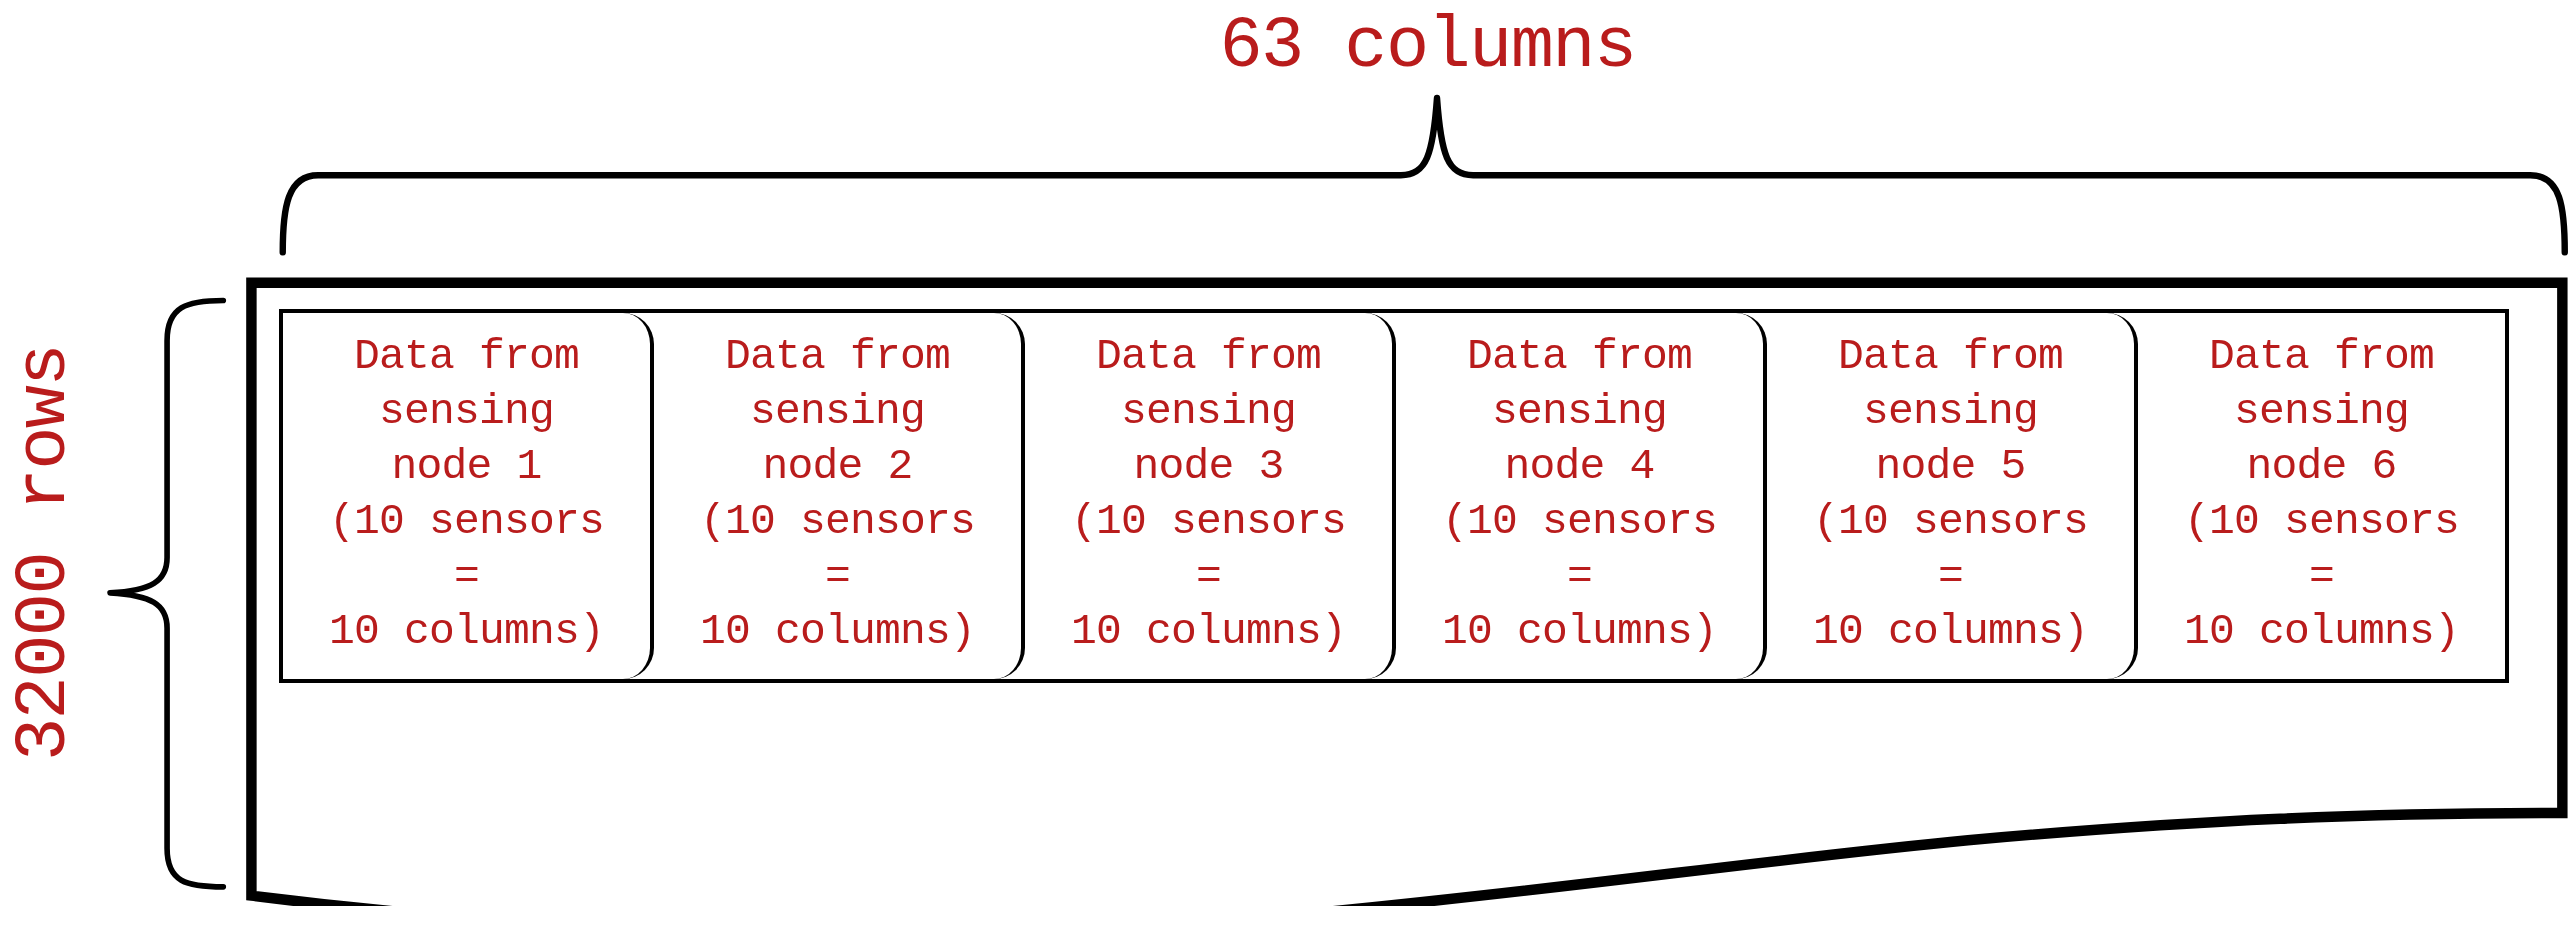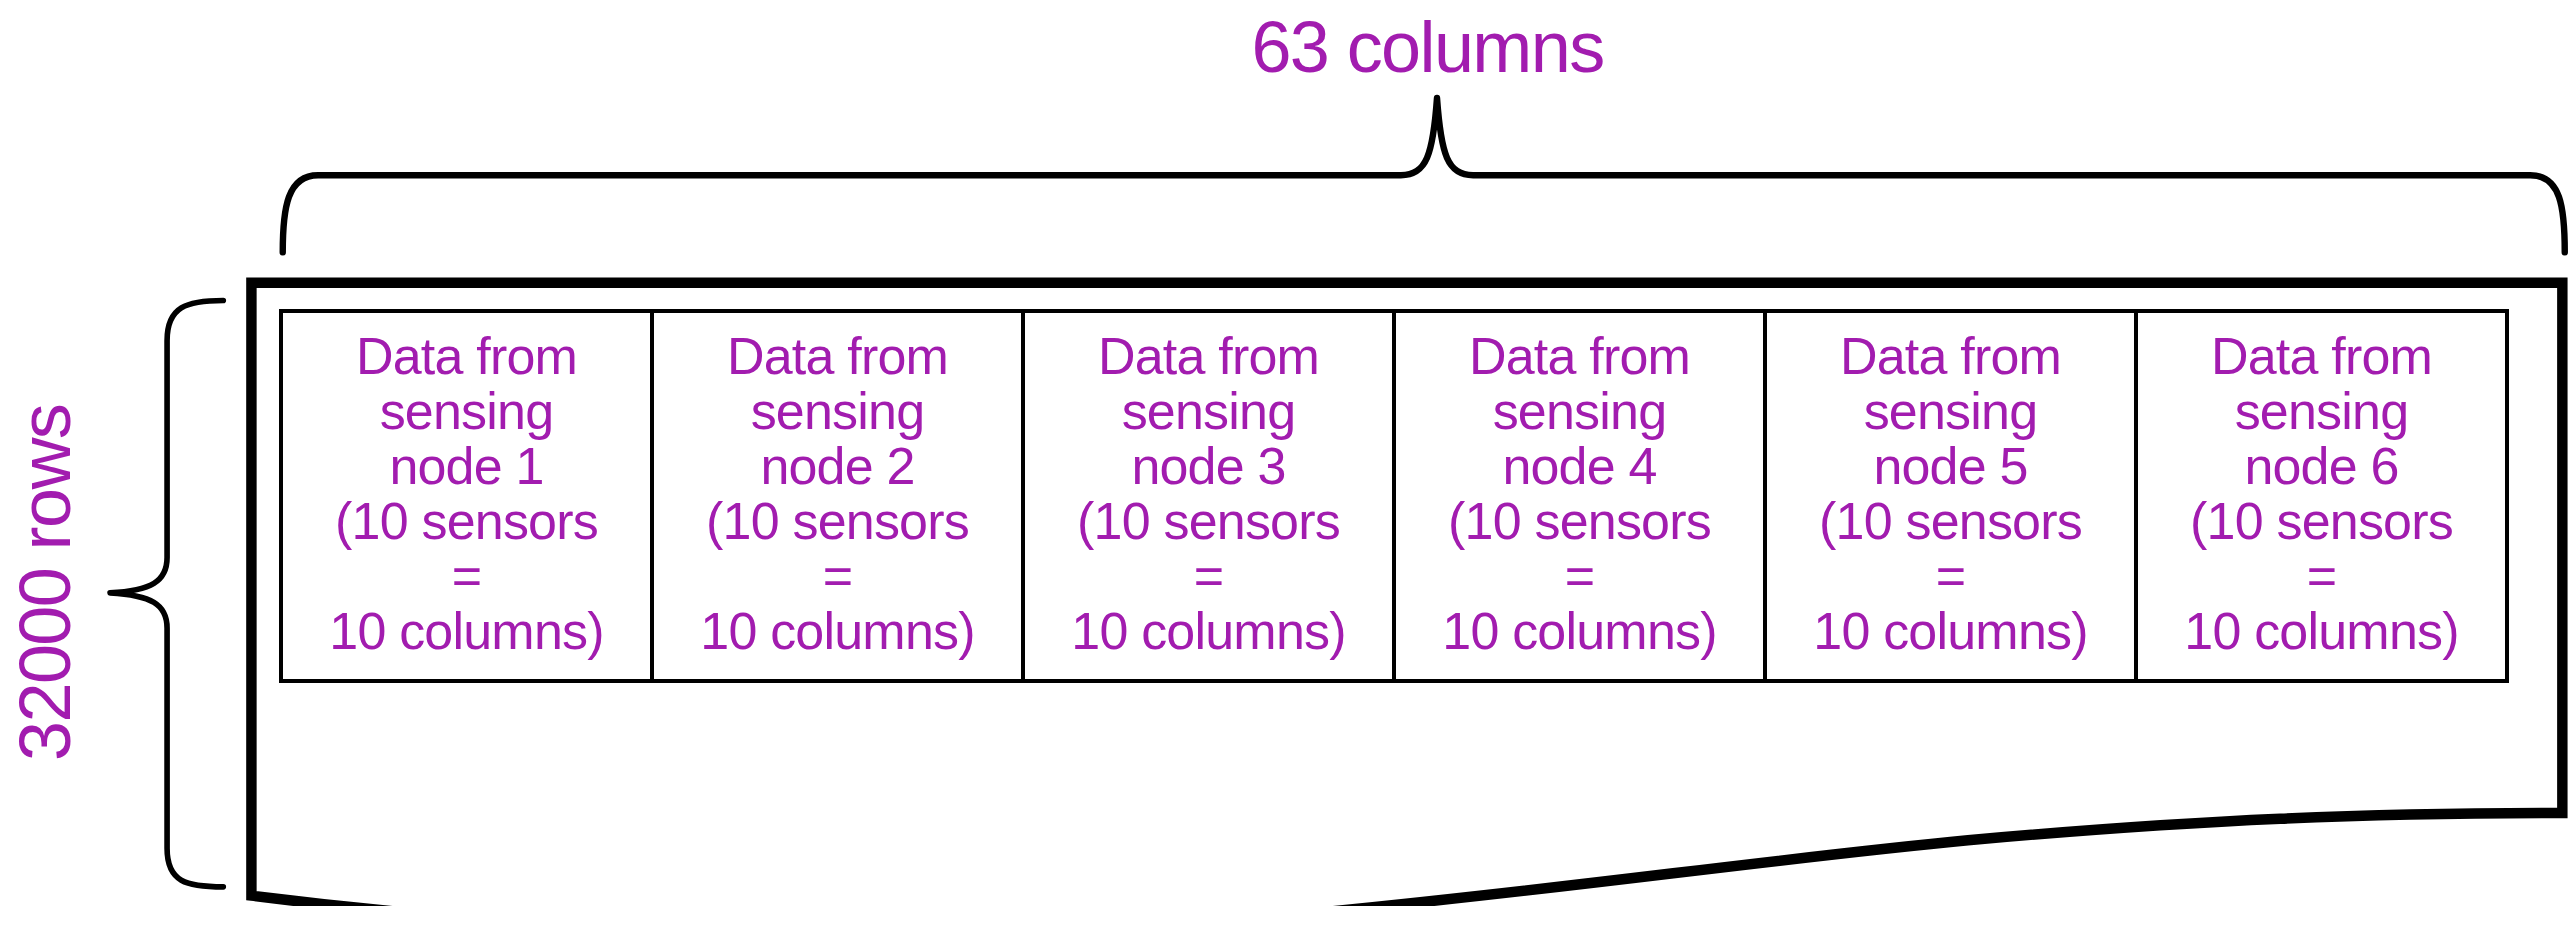--- a/index.html
+++ b/index.html
@@ -6,22 +6,22 @@
     margin: 0;
     padding: 0;
     background: #ffffff;
   }
   .canvas {
     position: relative;
     width: 2576px;
     height: 906px;
     background: #ffffff;
     overflow: hidden;
-    font-family: Liberation Sans, sans-serif;
-    color: #a21caf;
+    font-family: Liberation Mono, monospace;
+    color: #b91c1c;
   }
   .shapes {
     position: absolute;
     left: 0;
     top: 0;
     width: 2576px;
     height: 952px;
   }
   .shapes path {
     fill: none;
@@ -75,24 +75,25 @@
   }
   .cell {
     flex: 1 1 0;
     box-sizing: border-box;
     border-right: 4.8px solid #000000;
     display: flex;
     align-items: center;
     justify-content: center;
     text-align: center;
     white-space: pre-line;
-    font-size: 52px;
+    font-size: 43px;
     line-height: 55px;
     letter-spacing: -0.8px;
     padding: 3.2px 4.8px 8px 4.8px;
+    border-radius: 31px;
   }
   .cell:last-child {
     border-right: none;
   }
 </style>
 </head>
 <body>
 
 <div class="canvas">
 

